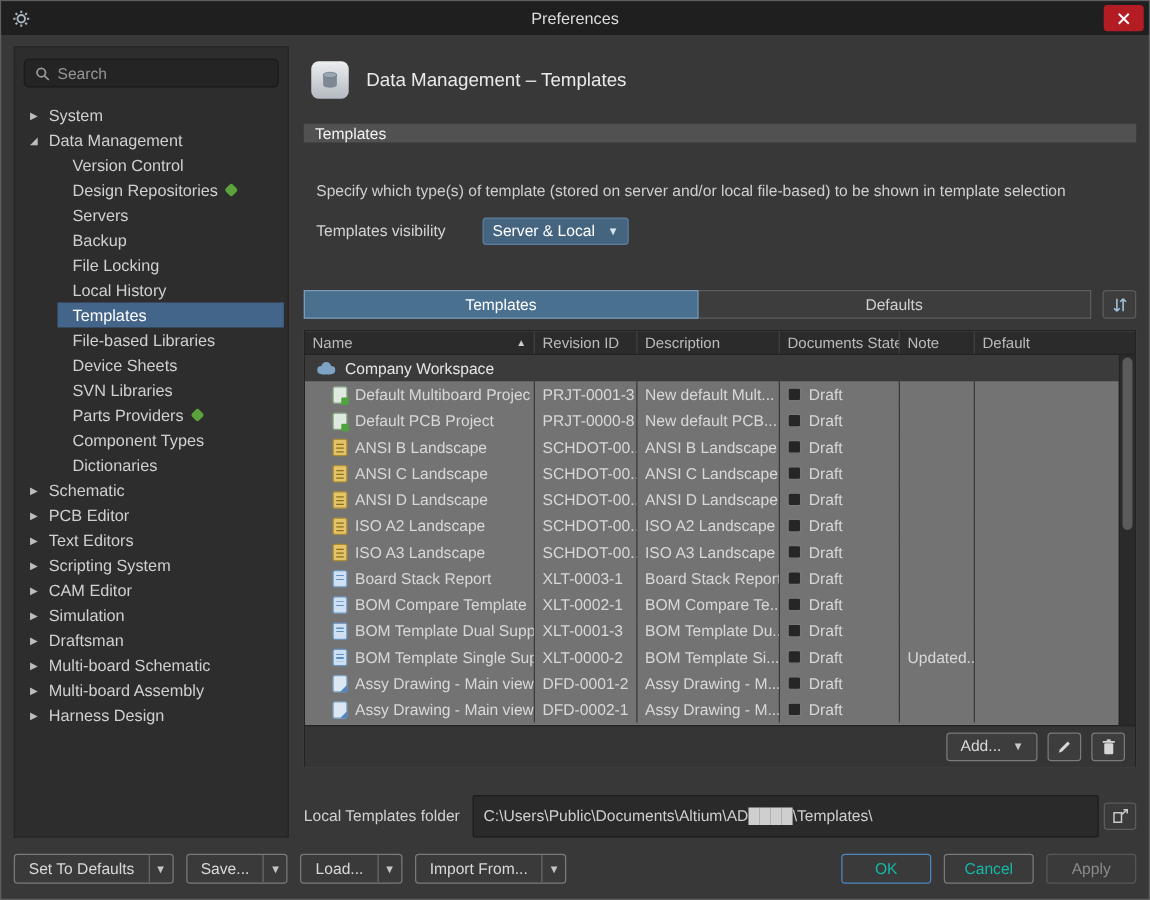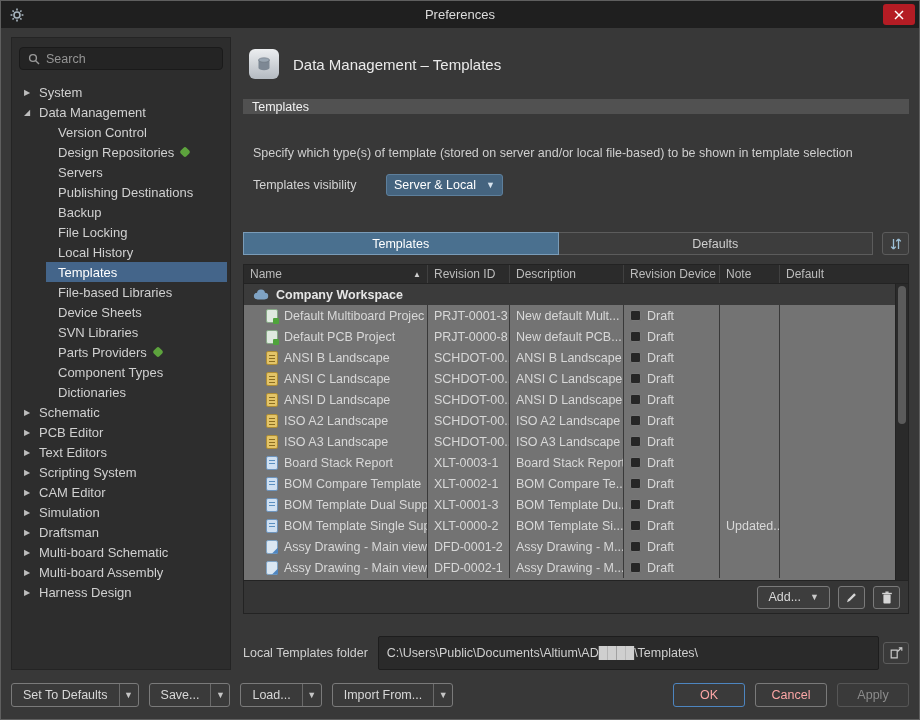--- a/index.html
+++ b/index.html
@@ -50,21 +50,21 @@
   .c1{width:184px;flex:0 0 auto}
   .c2{width:82px;flex:0 0 auto}
   .c3{width:114px;flex:0 0 auto}
   .c4{width:96px;flex:0 0 auto}
   .c5{width:60px;flex:0 0 auto}
   .c6{flex:1;min-width:0}
   .tbody{display:flex;height:296px;overflow:hidden}
   .rows{flex:1;min-width:0}
   .row{display:flex;height:21px;align-items:center;font-size:12.5px;color:#d8d8d8;white-space:nowrap}
   .row .cell{display:flex;align-items:center;padding:0 6px;height:100%;overflow:hidden;border-right:1px solid #393939}
-  .group-row{background:#3b3b3b;font-weight:bold;color:#e6e6e6;padding-left:8px;gap:7px}
+  .group-row{background:#3b3b3b;font-weight:normal;color:#e6e6e6;padding-left:8px;gap:7px}
   .name-cell{padding-left:22px !important}
   .ficon{width:12px;height:14px;margin-right:6px;border-radius:2px;flex:0 0 auto;position:relative}
   .ficon.project-doc{background:#dfe9df;border:1px solid #86a886}
   .ficon.project-doc::after{content:"";position:absolute;right:-2px;bottom:-2px;width:6px;height:6px;background:#4fa33c;border-radius:1px}
   .ficon.schematic-doc{background:#e3c468;border:1px solid #ad8c34}
   .ficon.schematic-doc::after{content:"";position:absolute;left:2px;top:3px;right:2px;height:1px;background:#8a6d21;box-shadow:0 3px 0 #8a6d21,0 6px 0 #8a6d21}
   .ficon.excel-doc{background:#cfe0f2;border:1px solid #6d94bd}
   .ficon.excel-doc::after{content:"";position:absolute;left:2px;top:3px;right:2px;bottom:3px;background:repeating-linear-gradient(#5a8fc0 0 1px,transparent 1px 3px)}
   .ficon.draftsman-doc{background:#dbe7f2;border:1px solid #7fa3c4}
   .ficon.draftsman-doc::after{content:"";position:absolute;right:-1px;bottom:-1px;width:6px;height:6px;background:#4f86c0;clip-path:polygon(0 100%,100% 0,100% 100%)}
@@ -79,21 +79,21 @@
   .folder-row{display:flex;align-items:center;margin-top:22px;gap:10px}
   .folder-label{white-space:nowrap;font-size:12.5px;color:#d0d0d0}
   .folder-input{flex:1;height:22px;background:#2a2a2a;border:1px solid #1d1d1d;color:#cfcfcf;font:inherit;font-size:12.5px;padding:16px 8px;outline:none;border-radius:2px}
   .open-btn{width:26px;height:22px;background:#3a3a3a;border:1px solid #5c5c5c;border-radius:3px;display:flex;align-items:center;justify-content:center;flex:0 0 auto;margin-left:-6px}
   
   .bottombar{height:40px;flex:0 0 auto;display:flex;align-items:center;padding:0 10px 8px;gap:10px}
   .split-btn{display:flex;height:24px;border:1px solid #7a7a7a;border-radius:3px;background:#3a3a3a;overflow:hidden}
   .split-main{padding:0 11px;display:flex;align-items:center;color:#d8d8d8;font-size:12.5px}
   .split-arrow{width:19px;border-left:1px solid #6a6a6a;display:flex;align-items:center;justify-content:center;font-size:9px;color:#c5c5c5}
   .spacer{flex:1}
-  .btn{min-width:72px;height:24px;border:1px solid #7a7a7a;border-radius:3px;background:#3a3a3a;color:#fca5a5;display:flex;align-items:center;justify-content:center;padding:0 12px;font-size:12.5px}
+  .btn{min-width:72px;height:24px;border:1px solid #7a7a7a;border-radius:3px;background:#3a3a3a;color:#14b8a6;display:flex;align-items:center;justify-content:center;padding:0 12px;font-size:12.5px}
   .btn.ok{border-color:#4d85c0}
   .btn.disabled{color:#8b8b8b;border-color:#565656}
 </style>
 </head>
 <body>
 
 <div class="window">
 
   <div class="titlebar">
     <span class="app-icon">
@@ -143,23 +143,20 @@
             <span class="lbl">Version Control</span>
           </div>
           <div class="tree-item l1">
             <span class="lbl">Design Repositories</span>
             <span class="badge"></span>
           </div>
           <div class="tree-item l1">
             <span class="lbl">Servers</span>
           </div>
           <div class="tree-item l1">
-            <span class="lbl">Publishing Destinations</span>
-          </div>
-          <div class="tree-item l1">
             <span class="lbl">Backup</span>
           </div>
           <div class="tree-item l1">
             <span class="lbl">File Locking</span>
           </div>
           <div class="tree-item l1">
             <span class="lbl">Local History</span>
           </div>
           <div class="tree-item l1 selected">
             <span class="lbl">Templates</span>
@@ -270,21 +267,21 @@
             <span>Name</span>
             <span class="sort">▲</span>
           </div>
           <div class="th c2">
               <span>Revision ID</span>
             </div>
           <div class="th c3">
               <span>Description</span>
             </div>
           <div class="th c4">
-              <span>Revision Device</span>
+              <span>Documents State</span>
             </div>
           <div class="th c5">
               <span>Note</span>
             </div>
           <div class="th c6" style="border-right:none">
               <span>Default</span>
             </div>
         </div>
         <div class="tbody">
           <div class="rows">

